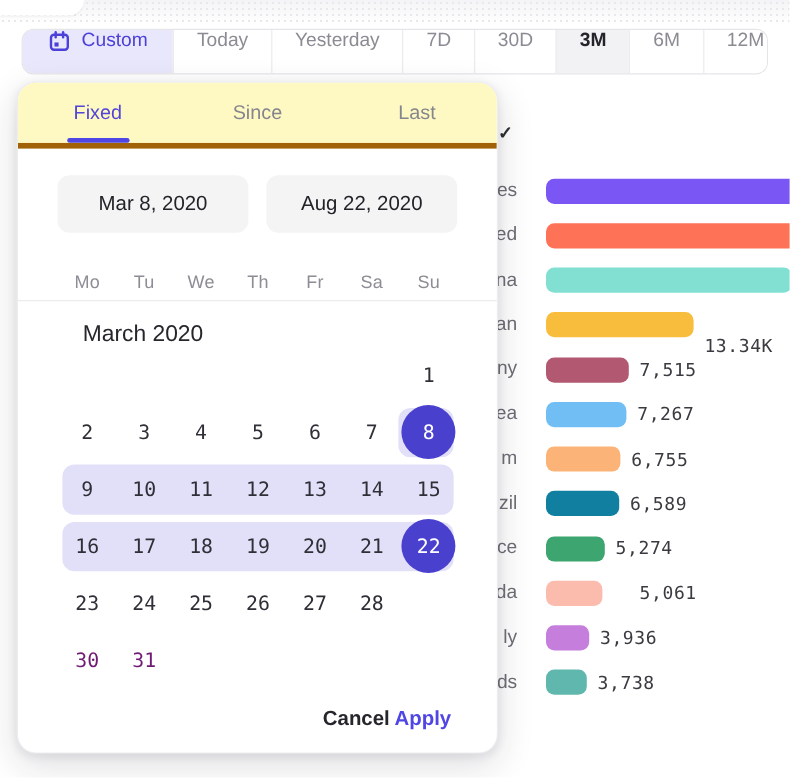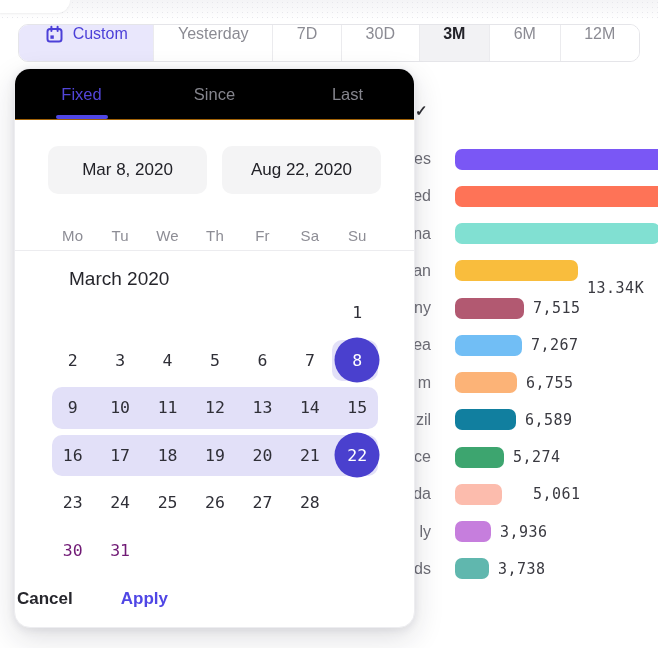--- a/index.html
+++ b/index.html
@@ -36,21 +36,21 @@
   .c-val{position:absolute;top:50%;transform:translateY(-50%);font-size:15px;
     color:#3a3a41;letter-spacing:.5px;}
   .check{position:absolute;left:415px;top:102px;font-size:15px;font-weight:700;
     color:#2f2f35;z-index:2;}
 
   
   .popup{position:absolute;left:14px;top:68px;width:401px;height:560px;background:#fff;
     border-radius:16px;z-index:5;box-sizing:border-box;
     box-shadow:0 10px 30px rgba(25,25,50,.14),0 2px 8px rgba(25,25,50,.08);
     border:1px solid #ededf0;}
-  .tabs{height:50px;background:#000000;border-bottom:1px solid #a16207;
+  .tabs{height:50px;background:#fef9c3;border-bottom:5px solid #a16207;
     border-radius:15px 15px 0 0;display:flex;}
   .tab{flex:1;display:flex;align-items:center;justify-content:center;position:relative;
     font-size:16.5px;color:#85858d;cursor:pointer;}
   .tab.active{color:#5246d9;font-weight:500;}
   .tab-underline{position:absolute;bottom:0;left:50%;transform:translateX(-50%);
     width:52px;height:4px;border-radius:4px;background:#4f46e5;}
   .dates-row{position:absolute;top:77px;left:33px;right:33px;display:flex;gap:15px;}
   .date-box{flex:1;height:48px;background:#f4f4f5;border-radius:10px;display:flex;
     align-items:center;justify-content:center;font-size:17px;color:#222228;cursor:pointer;}
   .weekdays{position:absolute;top:158px;left:34px;width:332px;display:grid;
@@ -64,21 +64,21 @@
   .band.full{left:3px;right:3px;}
   .band.last{right:3px;width:46px;}
   .days{position:absolute;inset:0;display:grid;grid-template-columns:repeat(7,1fr);}
   .day{display:flex;align-items:center;justify-content:center;position:relative;
     font-size:16.5px;color:#2f2f37;cursor:pointer;z-index:2;}
   .day.muted{color:#701a75;text-align:right;}
   .day.sel{color:#fff;}
   .sel-bg{position:absolute;left:50%;top:50%;transform:translate(-50%,-50%);
     width:45px;height:45px;border-radius:50%;background:#4a40ce;z-index:-1;}
   .footer{position:absolute;top:512px;left:0;right:36px;height:36px;display:flex;
-    align-items:center;gap:44px;}
+    justify-content:flex-end;align-items:center;}
   .btn{appearance:none;border:none;background:transparent;font-family:inherit;
     font-size:17px;cursor:pointer;padding:4px 2px;}
   .btn.cancel{color:#26262c;font-weight:600;}
   .btn.apply{color:#4f46e5;font-weight:600;}
 </style>
 </head>
 <body>
 
 <div class="top-strip">
   <div class="top-card"></div>
@@ -150,20 +150,23 @@
     <button class="tb-btn custom">
       <svg width="19" height="19" viewBox="0 0 19 19" fill="none" stroke="currentColor" stroke-width="2" stroke-linecap="round">
         <rect x="2.5" y="4" width="14" height="12.5" rx="2.5"></rect>
         <line x1="6.4" y1="1.8" x2="6.4" y2="6"></line>
         <line x1="12.6" y1="1.8" x2="12.6" y2="6"></line>
         <rect x="5.4" y="10.4" width="3.4" height="3.4" fill="currentColor" stroke="none"></rect>
       </svg>
       <span>Custom</span>
     </button>
     <button class="tb-btn">
+      <span>Today</span>
+    </button>
+    <button class="tb-btn">
       <span>Yesterday</span>
     </button>
     <button class="tb-btn">
       <span>7D</span>
     </button>
     <button class="tb-btn">
       <span>30D</span>
     </button>
     <button class="tb-btn sel">
       <span>3M</span>

